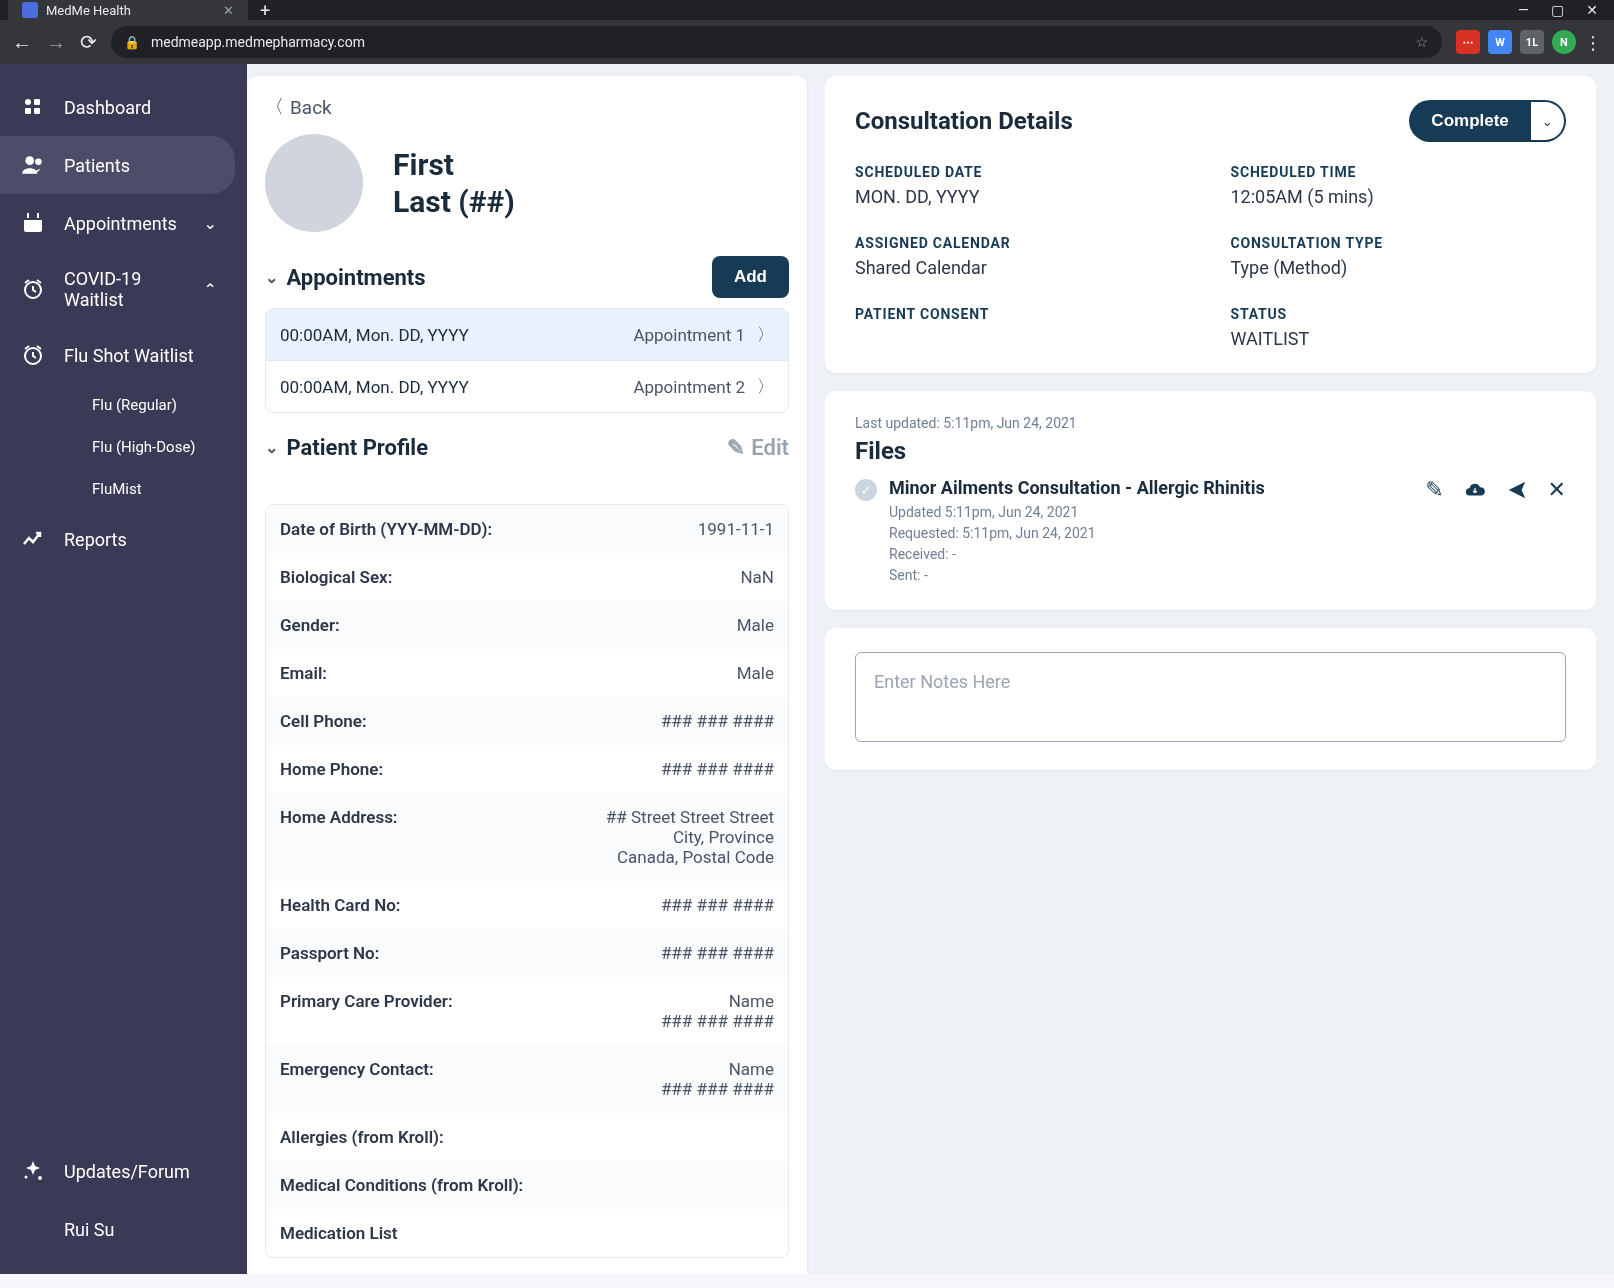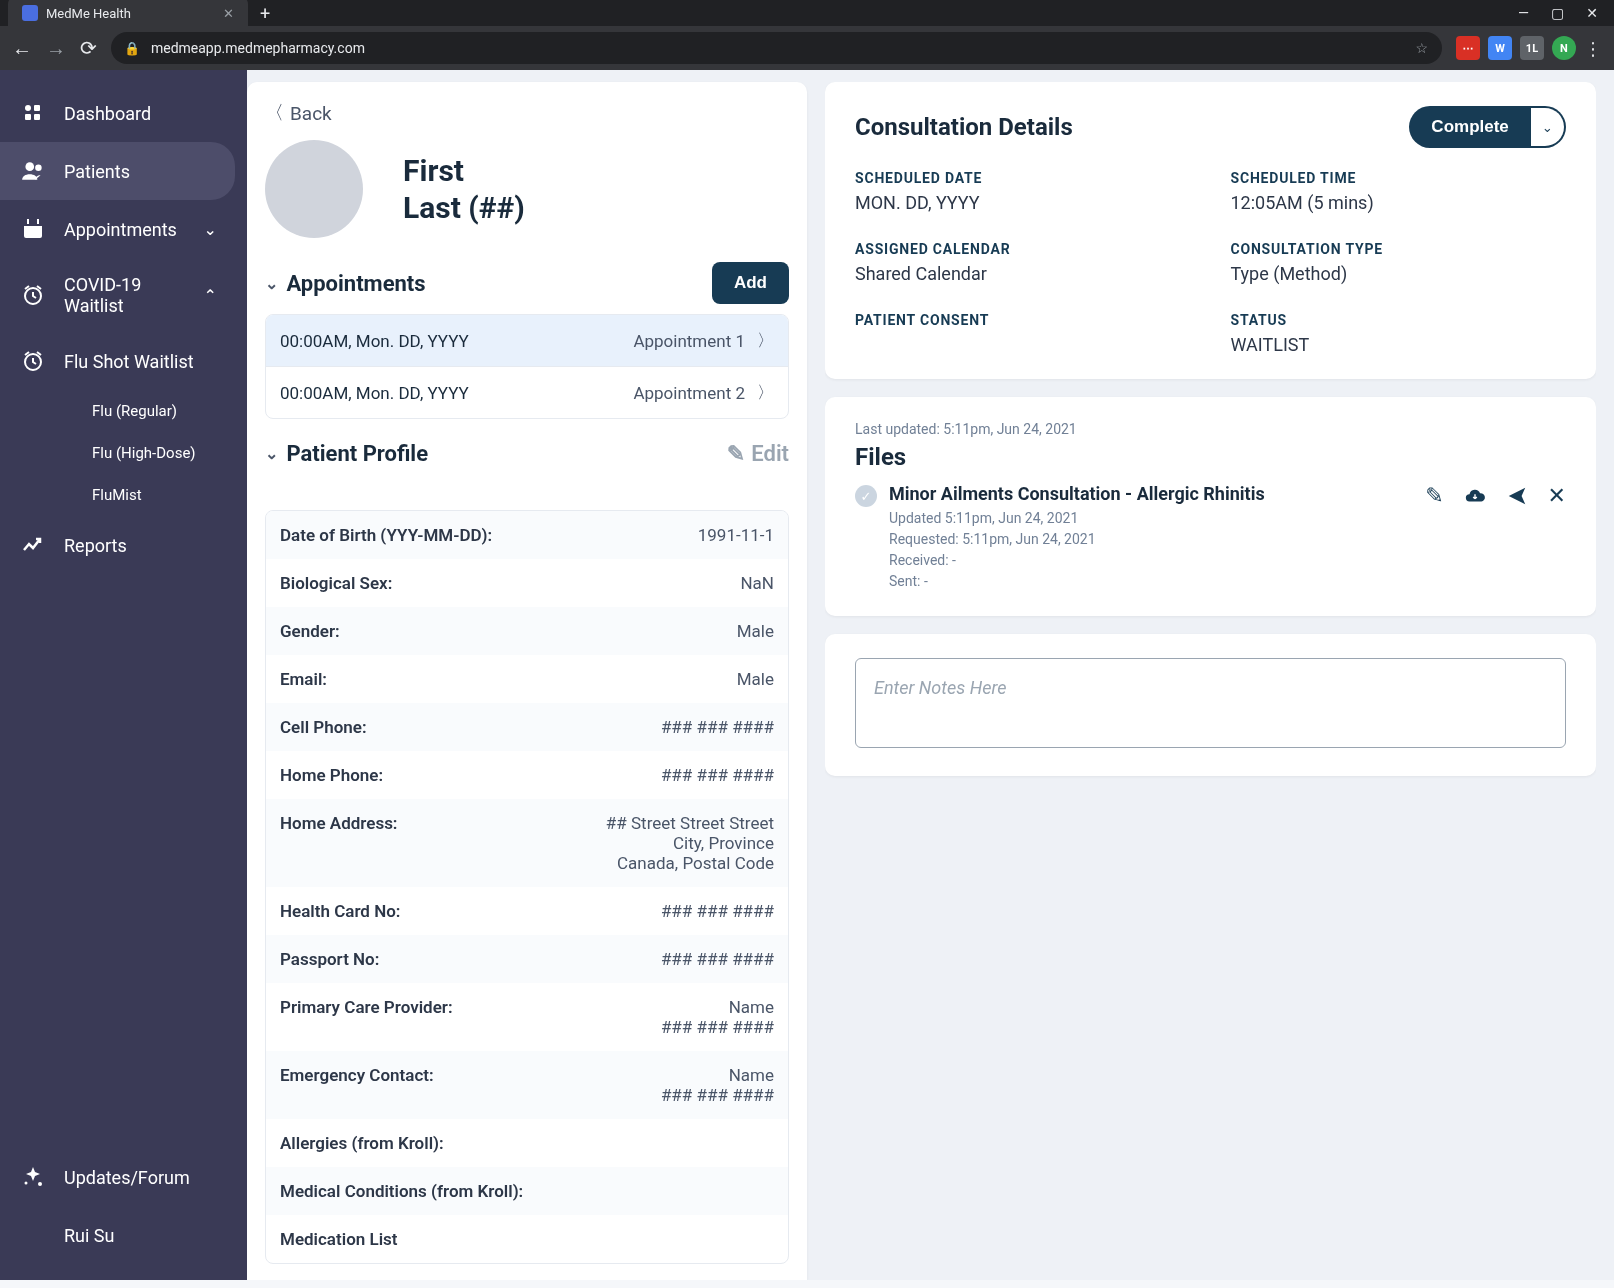--- a/index.html
+++ b/index.html
@@ -1,19 +1,19 @@
 <!DOCTYPE html>
 <html><head>
 <meta charset="utf-8">
 <style>
 * { box-sizing: border-box; margin: 0; padding: 0; }
 body { font-family: -apple-system, BlinkMacSystemFont, 'Segoe UI', Roboto, sans-serif; background: #f5f7fa; color: #1a2b3c; width: 1614px; height: 1288px; overflow: hidden; }
 
 
-.browser-chrome { background: #202124; height: 26px; display: flex; align-items: center; padding: 0 8px; }
+.browser-chrome { background: #202124; height: 20px; display: flex; align-items: center; padding: 0 8px; }
 .browser-tab { background: #35363a; color: #e8eaed; font-size: 13px; padding: 8px 14px; border-radius: 8px 8px 0 0; display: flex; align-items: center; gap: 8px; height: 34px; width: 240px; }
 .tab-favicon { width: 16px; height: 16px; background: #4a6ee0; border-radius: 3px; }
 .tab-close { margin-left: auto; color: #9aa0a6; cursor: pointer; }
 .tab-new { color: #e8eaed; margin-left: 12px; font-size: 18px; cursor: pointer; }
 .window-controls { margin-left: auto; display: flex; gap: 22px; color: #e8eaed; padding-right: 8px; }
 .window-controls span { cursor: pointer; font-size: 14px; }
 
 .browser-toolbar { background: #35363a; height: 44px; display: flex; align-items: center; padding: 0 12px; gap: 14px; }
 .nav-btn { color: #9aa0a6; font-size: 20px; cursor: pointer; }
 .nav-btn.active { color: #e8eaed; }
@@ -45,21 +45,21 @@
 
 .main { flex: 1; display: flex; gap: 18px; padding: 12px 18px 0 0; overflow: hidden; background: #eef1f6; }
 
 .col-left { width: 560px; background: #fff; border-radius: 10px 10px 0 0; padding: 14px 18px 0; overflow-y: auto; box-shadow: 0 1px 3px rgba(0,0,0,0.06); }
 .col-right { flex: 1; display: flex; flex-direction: column; gap: 18px; overflow-y: auto; }
 
 
 .back-link { display: flex; align-items: center; gap: 6px; color: #4a5568; font-size: 19px; cursor: pointer; padding: 4px 0 14px; }
 
 
-.patient-header { display: flex; align-items: center; gap: 40px; margin-bottom: 24px; }
+.patient-header { display: flex; align-items: center; gap: 30px; margin-bottom: 24px; }
 .avatar { width: 98px; height: 98px; border-radius: 50%; background: #d0d4dc; }
 .patient-name { font-size: 30px; font-weight: 700; line-height: 1.25; }
 
 
 .section-row { display: flex; align-items: center; justify-content: space-between; margin: 8px 0 10px; }
 .section-toggle { display: flex; align-items: center; gap: 8px; font-size: 22px; font-weight: 700; cursor: pointer; }
 .chevd { font-size: 16px; color: #4a5568; }
 .btn { background: #173b54; color: #fff; border: none; border-radius: 8px; padding: 11px 22px; font-size: 17px; font-weight: 600; cursor: pointer; }
 .edit-link { color: #9aa5b1; font-size: 22px; font-weight: 600; display: flex; align-items: center; gap: 6px; cursor: pointer; }
 
@@ -91,21 +91,21 @@
 
 .files-updated { font-size: 14px; color: #718096; margin-bottom: 6px; }
 .file-row { display: flex; align-items: flex-start; gap: 12px; padding-top: 12px; }
 .file-check { width: 22px; height: 22px; border-radius: 50%; background: #cbd5e0; display: flex; align-items: center; justify-content: center; color: #fff; font-size: 13px; flex-shrink: 0; margin-top: 2px; }
 .file-main { flex: 1; }
 .file-title { font-size: 18px; font-weight: 700; margin-bottom: 4px; }
 .file-meta { font-size: 14px; color: #718096; line-height: 1.5; }
 .file-actions { display: flex; gap: 20px; align-items: center; font-size: 22px; color: #173b54; }
 .file-actions span { cursor: pointer; }
 
-.notes-box { width: 100%; border: 1px solid #9aa5b1; border-radius: 6px; padding: 18px; font-size: 18px; color: #2d3748; min-height: 90px; resize: none; font-family: inherit; font-style: italic; }
+.notes-box { width: 100%; border: 1px solid #9aa5b1; border-radius: 6px; padding: 18px; font-size: 18px; color: #2d3748; min-height: 90px; resize: none; font-family: inherit; }
 .notes-box::placeholder { color: #9aa5b1; }
 
 svg { display: block; }
 </style>
 </head>
 <body>
 
 <div class="browser-chrome">
   <div class="browser-tab">
     <span class="tab-favicon"></span>

